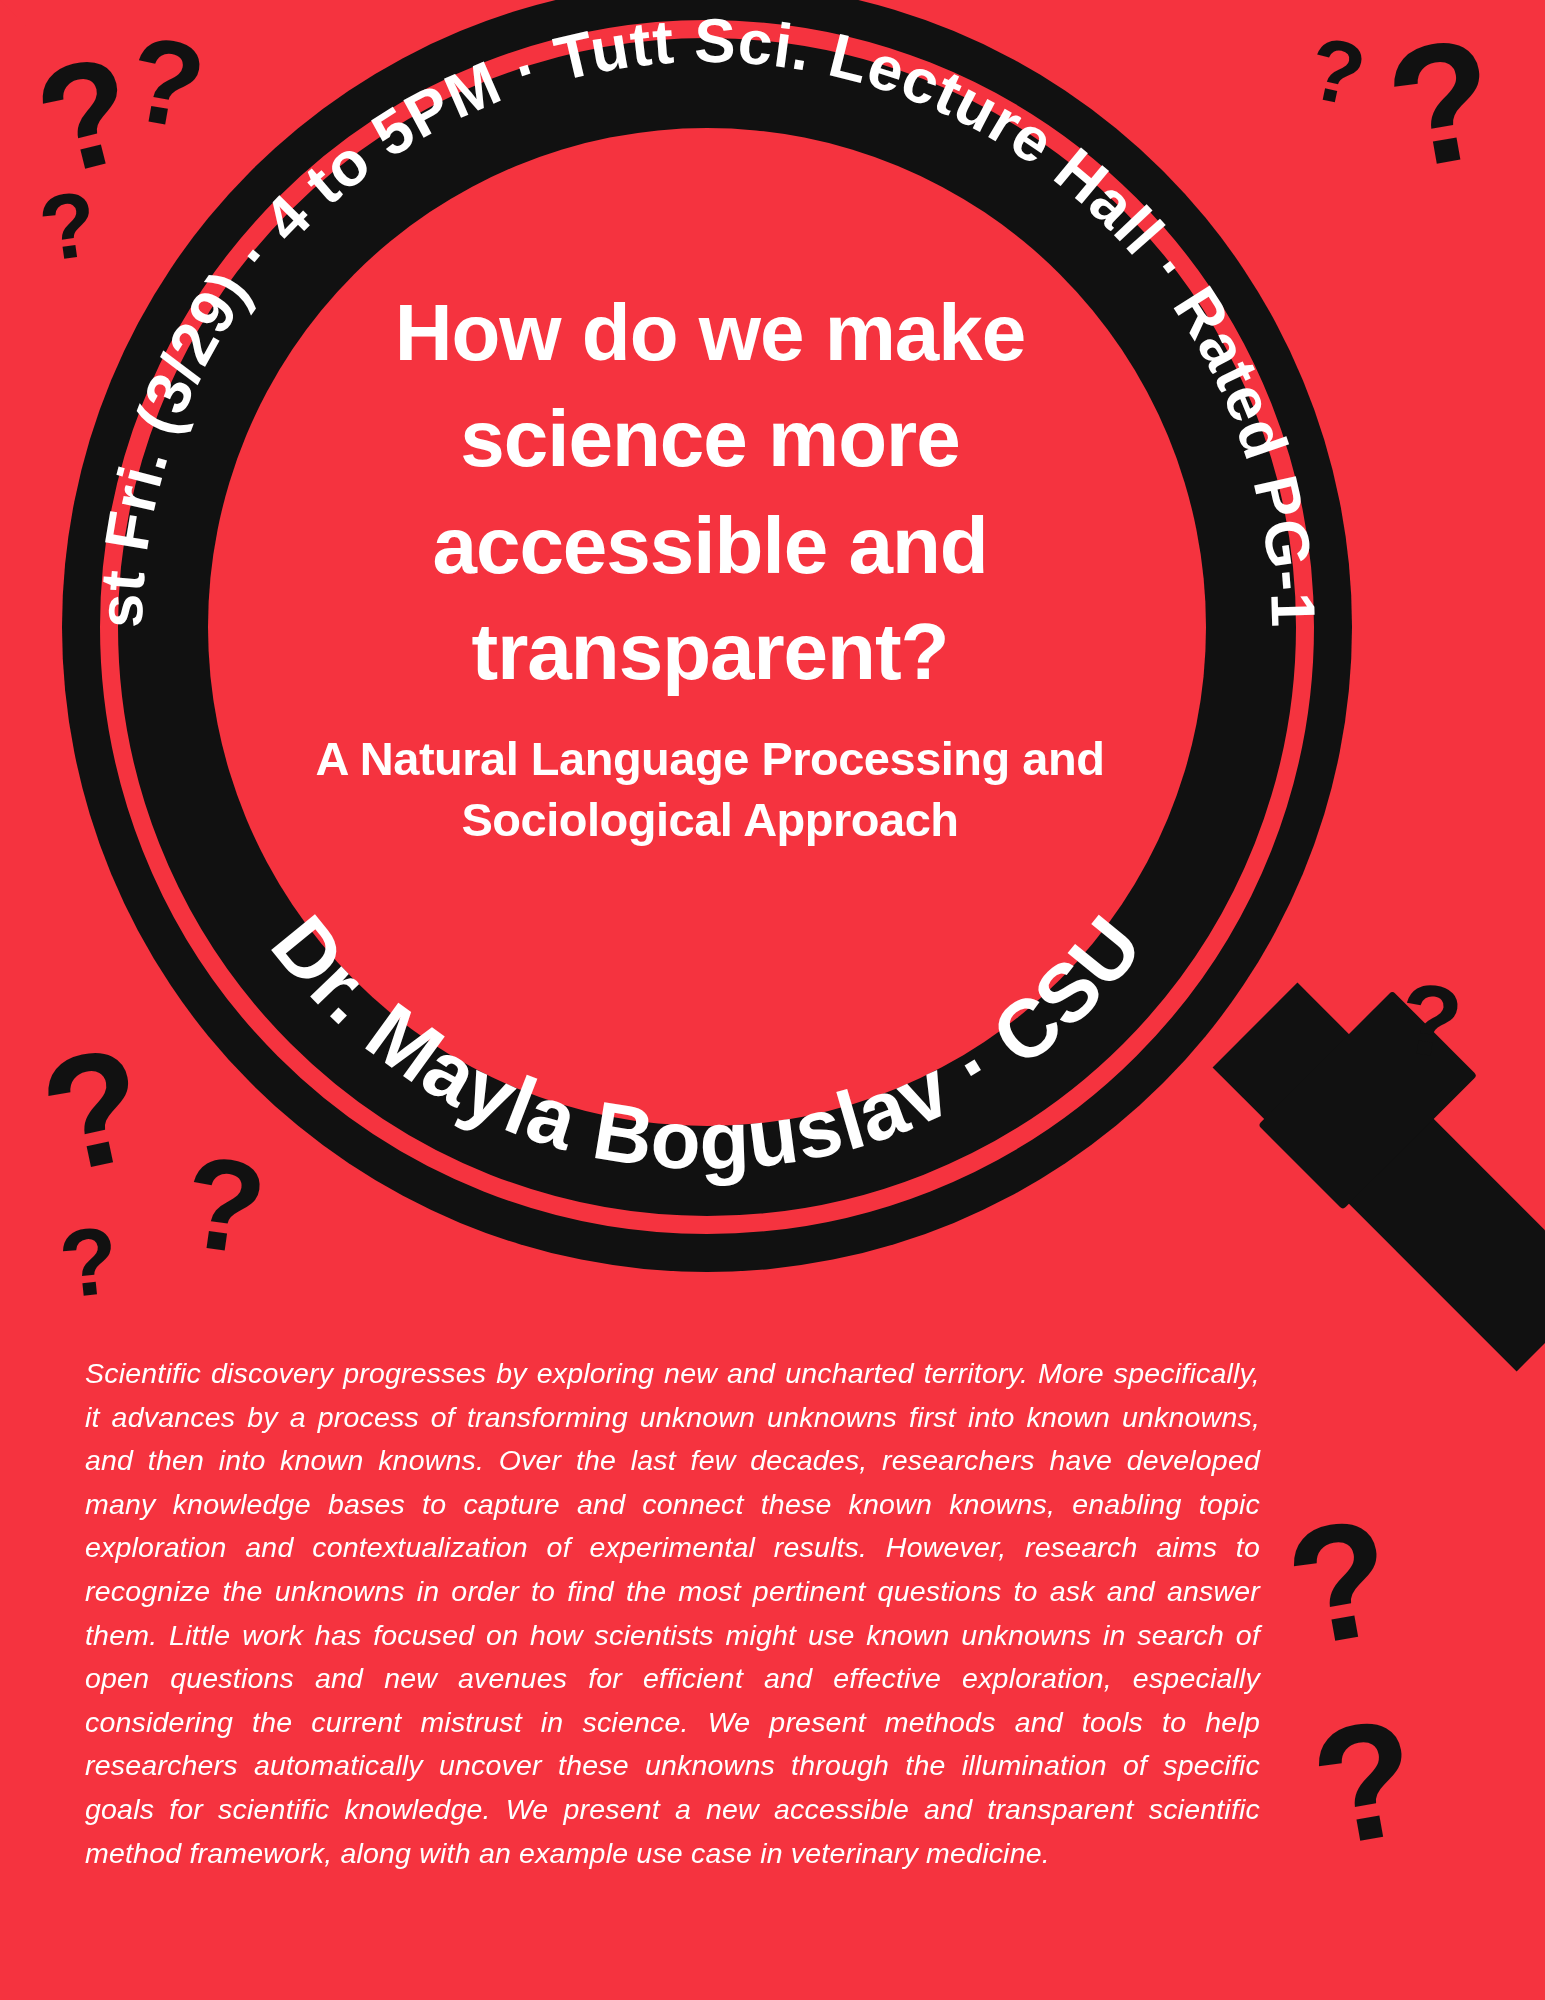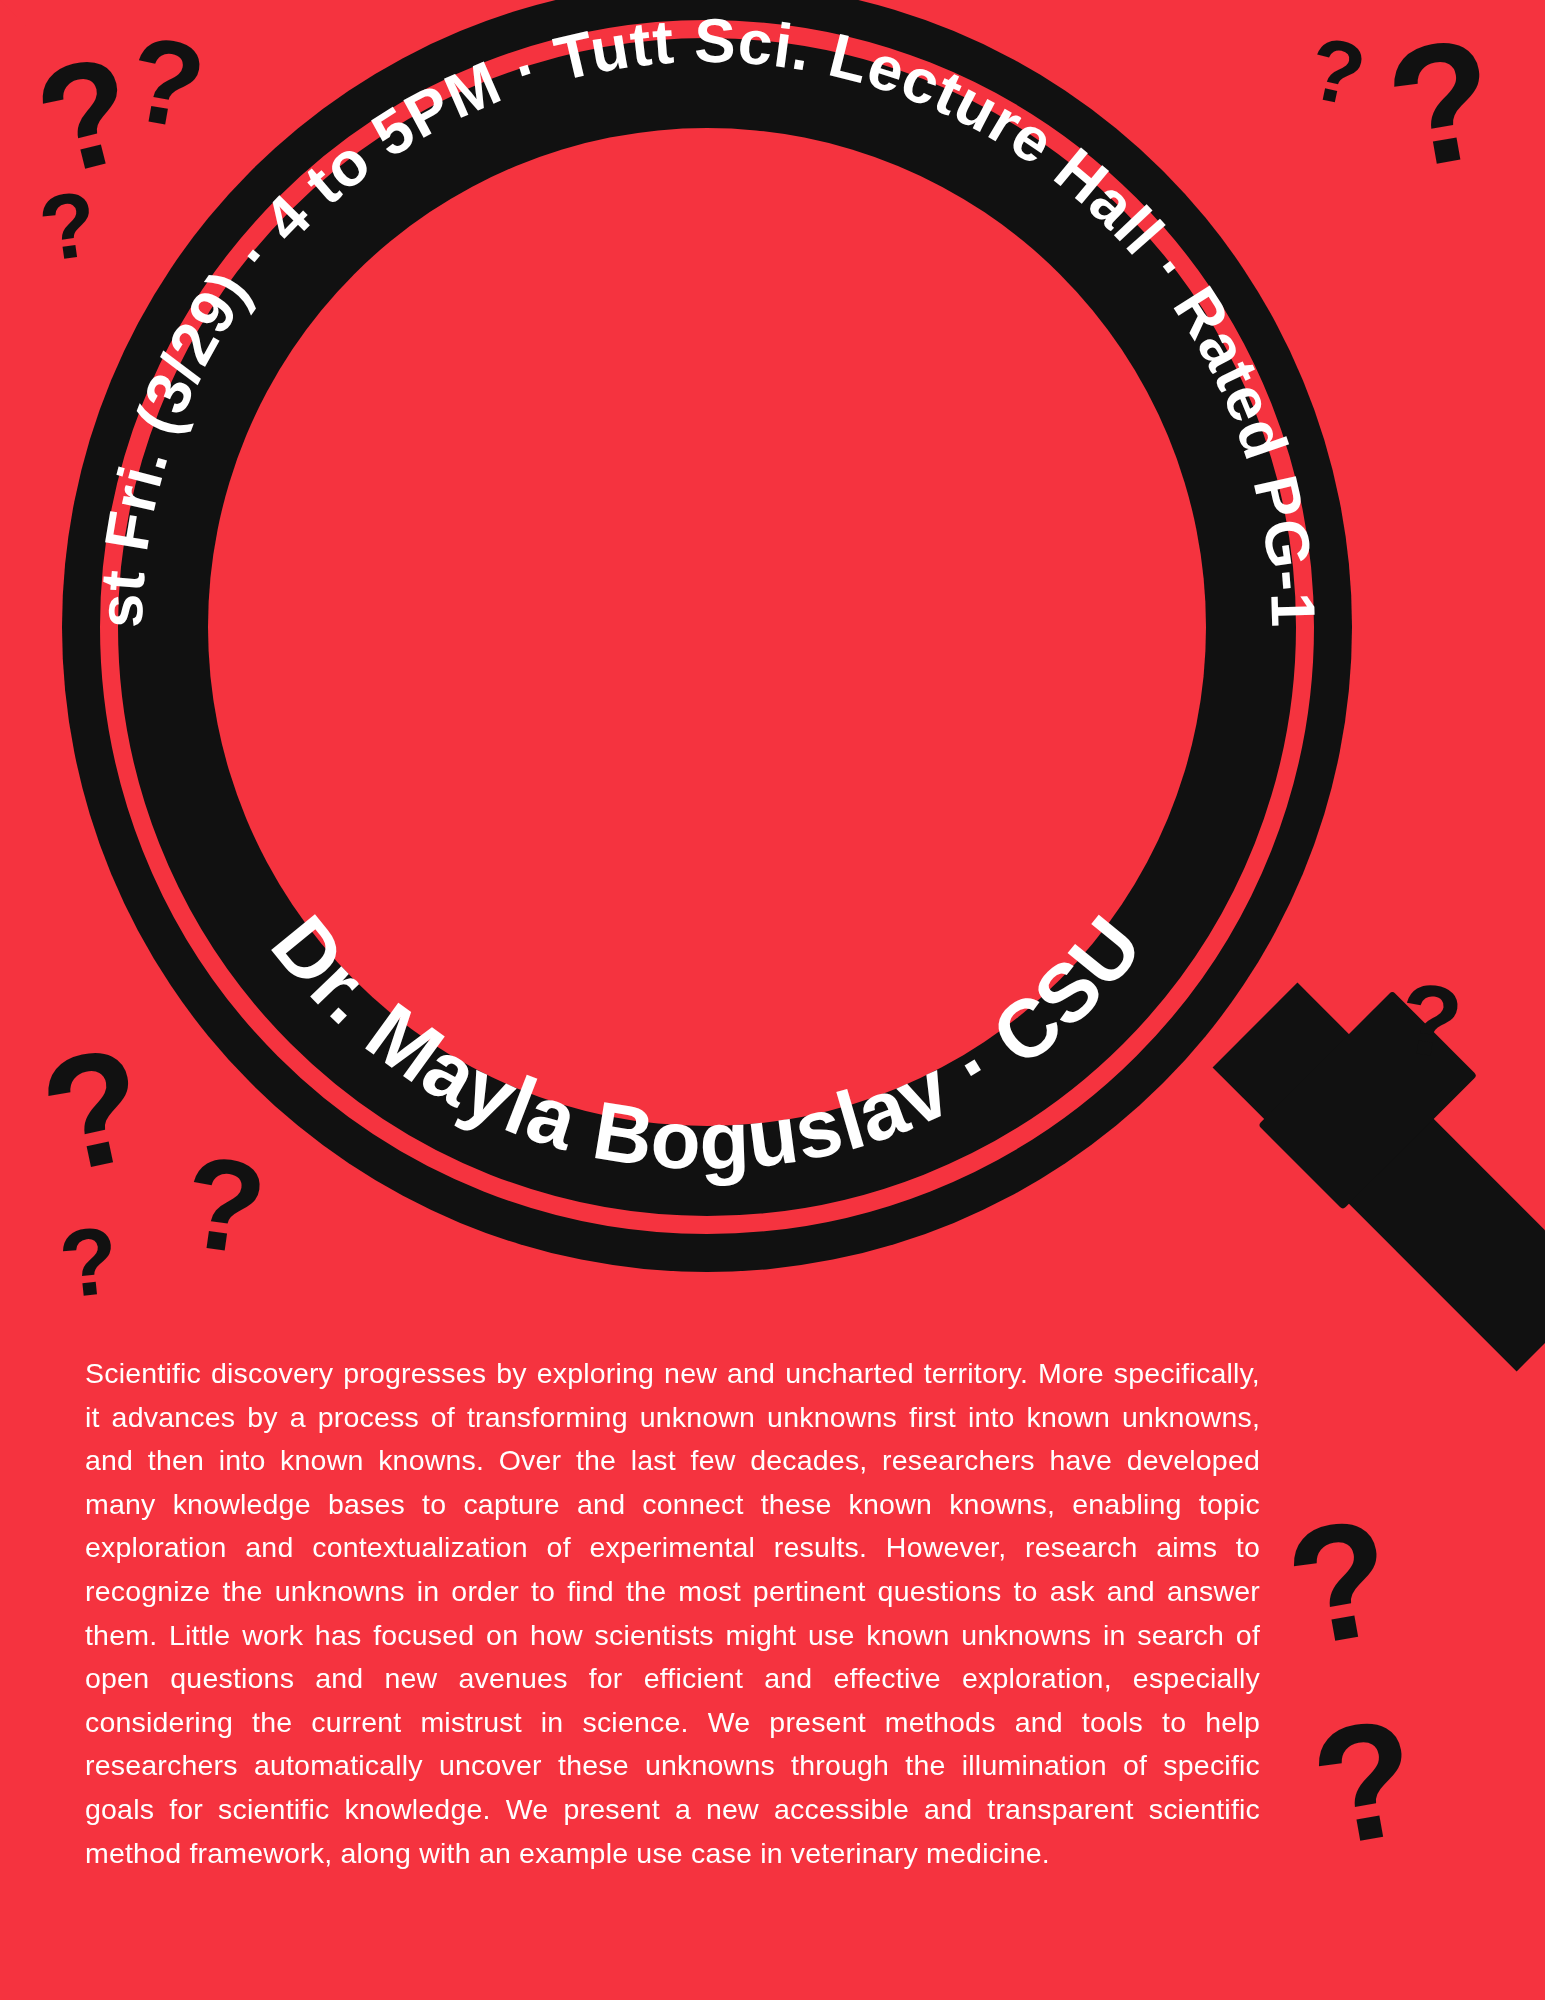--- a/index.html
+++ b/index.html
@@ -134,20 +134,21 @@
   #abstract {
     position: absolute;
     left: 85px;
     top: 1352px;
     width: 1175px;
     color: #FFFFFF;
     font-size: 28.5px;
     line-height: 1.53;
     text-align: justify;
     letter-spacing: 0.2px;
+    font-style: italic;
   }
 </style>
 </head>
 <body>
 
 <div id="poster">
 
   <div class="handle" id="handle-shaft"></div>
   <div class="handle" id="handle-grip"></div>
   <div id="handle-grip-cut"></div>
@@ -162,20 +163,24 @@
       <path id="arc-bottom" d="M 103,645 A 542,542 0 0 0 1187,645" fill="none"></path>
     </defs>
     <text id="top-arc-text">
       <textPath href="#arc-top" startOffset="50%" text-anchor="middle">1st Fri. (3/29) · 4 to 5PM · Tutt Sci. Lecture Hall · Rated PG-13</textPath>
     </text>
     <text id="bottom-arc-text">
       <textPath href="#arc-bottom" startOffset="50%" text-anchor="middle">Dr. Mayla Boguslav · CSU</textPath>
     </text>
   </svg>
 
+  <div id="center-block">
+    <h1 id="talk-title">How do we make science more accessible and transparent?</h1>
+    <p id="talk-subtitle">A Natural Language Processing and Sociological Approach</p>
+  </div>
 
   <div id="abstract">Scientific discovery progresses by exploring new and uncharted territory. More specifically, it advances by a process of transforming unknown unknowns first into known unknowns, and then into known knowns. Over the last few decades, researchers have developed many knowledge bases to capture and connect these known knowns, enabling topic exploration and contextualization of experimental results. However, research aims to recognize the unknowns in order to find the most pertinent questions to ask and answer them. Little work has focused on how scientists might use known unknowns in search of open questions and new avenues for efficient and effective exploration, especially considering the current mistrust in science. We present methods and tools to help researchers automatically uncover these unknowns through the illumination of specific goals for scientific knowledge. We present a new accessible and transparent scientific method framework, along with an example use case in veterinary medicine.</div>
 
   <div id="qmark-layer">
       <span class="qmark" style="left: 40px; top: 40px; font-size: 150px; transform: rotate(-14deg);">?</span>
       <span class="qmark" style="left: 130px; top: 22px; font-size: 120px; transform: rotate(10deg);">?</span>
       <span class="qmark" style="left: 40px; top: 180px; font-size: 92px; transform: rotate(-8deg);">?</span>
       <span class="qmark" style="left: 1310px; top: 28px; font-size: 88px; transform: rotate(12deg);">?</span>
       <span class="qmark" style="left: 1390px; top: 18px; font-size: 170px; transform: rotate(-10deg);">?</span>
       <span class="qmark" style="left: 45px; top: 1030px; font-size: 160px; transform: rotate(-12deg);">?</span>

